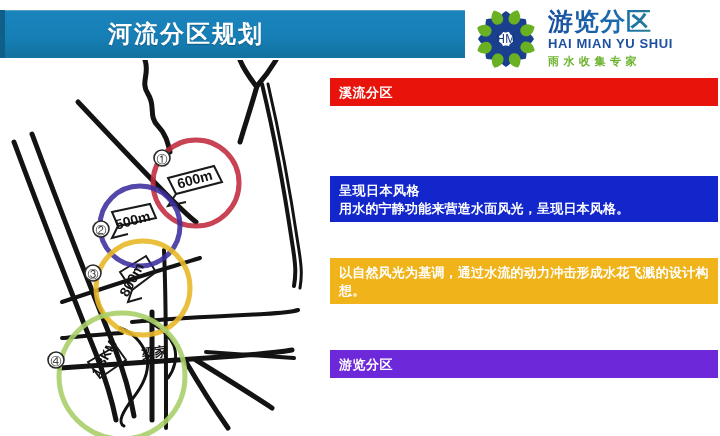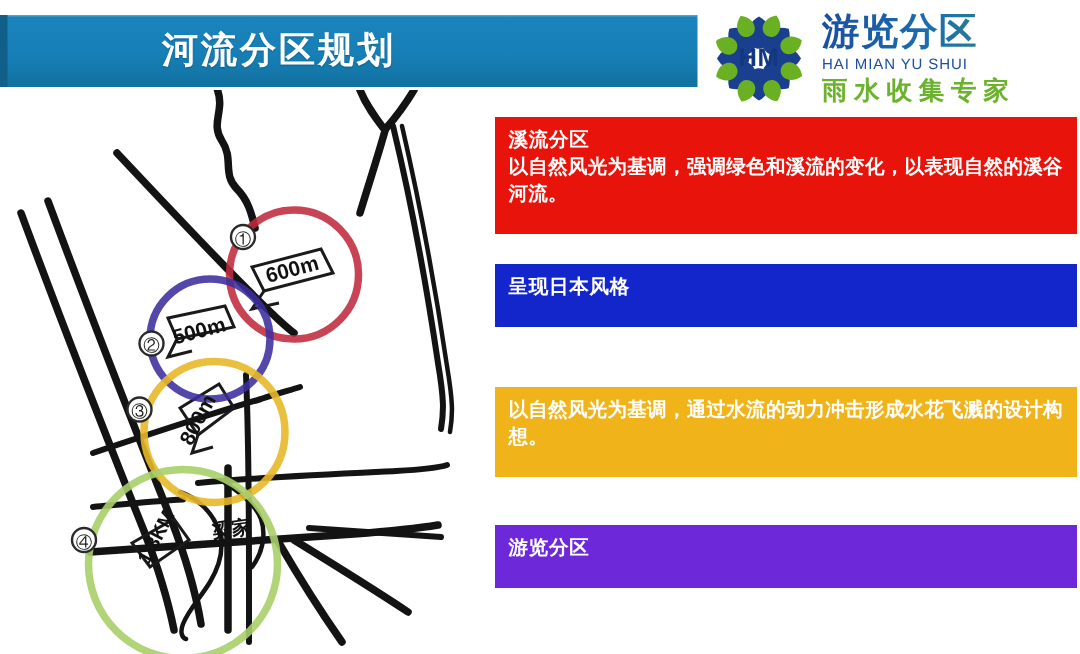--- a/index.html
+++ b/index.html
@@ -31,48 +31,48 @@
     text-shadow:0 1px 1px rgba(0,0,0,.25);
     white-space:nowrap;
   }
 
   
   .logo{position:absolute;left:470px;top:3px;width:248px;height:72px;}
   .logo-mark{position:absolute;left:0;top:2px;width:72px;height:68px;}
   .logo-hm{
     position:absolute;left:0;top:0;width:72px;height:68px;
     display:flex;align-items:center;justify-content:center;
-    font-size:17px;font-weight:bold;color:#12387f;letter-spacing:.5px;
+    font-size:12px;font-weight:normal;color:#12387f;letter-spacing:.5px;
   }
   .logo-words{position:absolute;left:78px;top:4px;width:170px;}
   .logo-cn{
     font-size:25px;line-height:28px;font-weight:bold;letter-spacing:1px;
     background:linear-gradient(90deg,#1b4fa0 0%,#1b6fb0 45%,#3f9b3f 100%);
     -webkit-background-clip:text;background-clip:text;color:#1c5aa6;
     -webkit-text-fill-color:transparent;
     white-space:nowrap;
   }
   .logo-py{
-    font-size:10px;line-height:16px;font-weight:normal;color:#1b4fa0;
+    font-size:13px;line-height:16px;font-weight:bold;color:#1b4fa0;
     letter-spacing:.6px;white-space:nowrap;margin-top:1px;
   }
   .logo-tag{
-    font-size:17px;line-height:14px;color:#6bb32c;font-weight:bold;
+    font-size:11px;line-height:14px;color:#6bb32c;font-weight:bold;
     letter-spacing:4.5px;white-space:nowrap;margin-top:2px;
   }
 
   
   .map{position:absolute;left:0;top:60px;width:330px;height:376px;}
   .map svg{display:block;}
 
   
   .panels{position:absolute;left:330px;top:78px;width:390px;}
   .panel{
     position:absolute;left:0;width:388px;
-    padding:6px 9px 18px 9px;
+    padding:6px 9px 4px 9px;
     box-sizing:border-box;
     color:#ffffff;
   }
   .panel .p-title{
     font-size:13px;line-height:17px;font-weight:bold;
     letter-spacing:.5px;margin-bottom:1px;
   }
   .panel .p-body{
     font-size:13px;line-height:18px;font-weight:bold;letter-spacing:.2px;
   }
@@ -253,25 +253,25 @@
         <text x="108" y="300" font-size="13" text-anchor="middle" transform="rotate(-62 108 300)">1.3KM</text>
         <text x="155" y="297" font-size="13" text-anchor="middle" transform="rotate(-8 155 297)">梁家</text>
       </g>
     </svg>
   </div>
 
   <div class="panels">
 
     <div class="panel panel-1">
       <div class="p-title">溪流分区</div>
-      <div class="p-body">以自然风光为基调，强调绿色和溪流的变化，以表现自然的溪谷河流。</div>
     </div>
 
     <div class="panel panel-2">
       <div class="p-title">呈现日本风格</div>
+      <div class="p-body">用水的宁静功能来营造水面风光，呈现日本风格。</div>
     </div>
 
     <div class="panel panel-3">
       <div class="p-body">以自然风光为基调，通过水流的动力冲击形成水花飞溅的设计构想。</div>
     </div>
 
     <div class="panel panel-4">
       <div class="p-title">游览分区</div>
     </div>
   </div>

